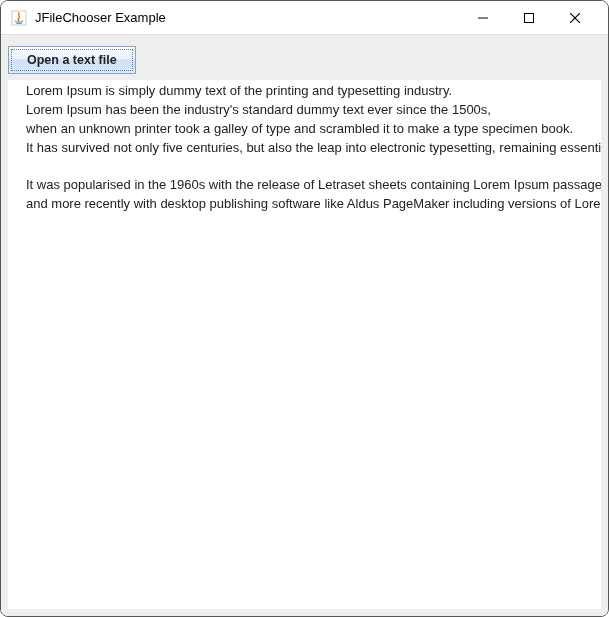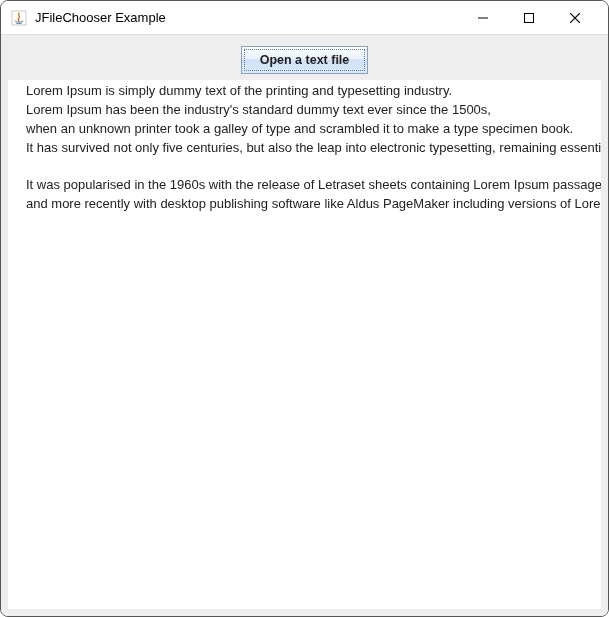--- a/index.html
+++ b/index.html
@@ -70,21 +70,20 @@
       flex: 1;
       background: #eeeeee;
       padding: 7px;
       display: flex;
       flex-direction: column;
       overflow: hidden;
     }
 
     .button-row {
       display: flex;
-      justify-content: center;
       padding: 4px 0 6px 0;
     }
 
     .open-btn {
       background: linear-gradient(to bottom, #ffffff 0%, #e8f0fb 45%, #cfe0f7 50%, #dce9f9 100%);
       border: 1px solid #8aa2c2;
       padding: 6px 18px;
       font-family: "Segoe UI", Tahoma, sans-serif;
       font-size: 12.5px;
       font-weight: bold;

